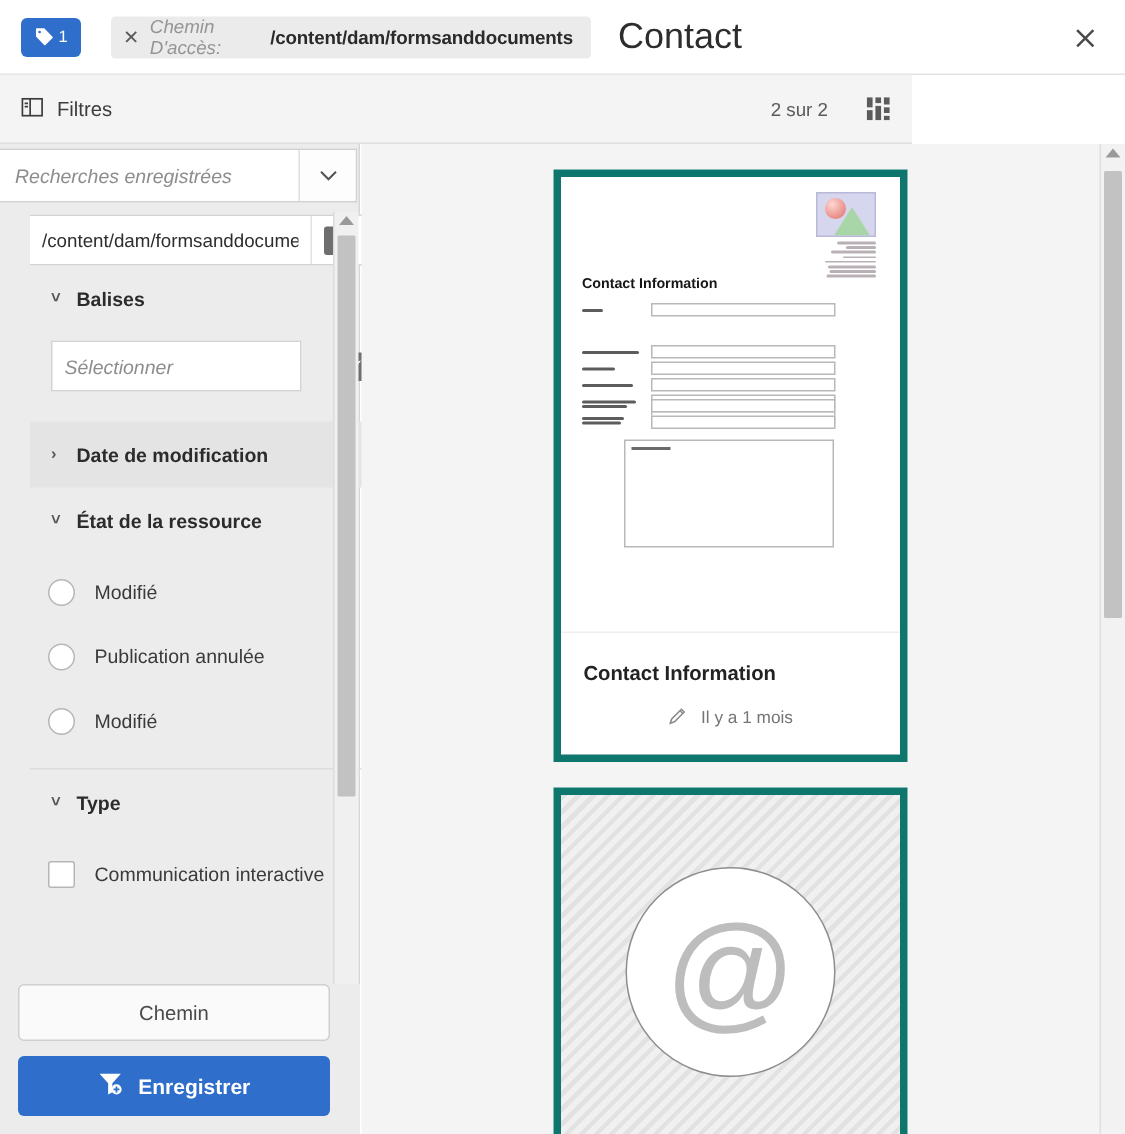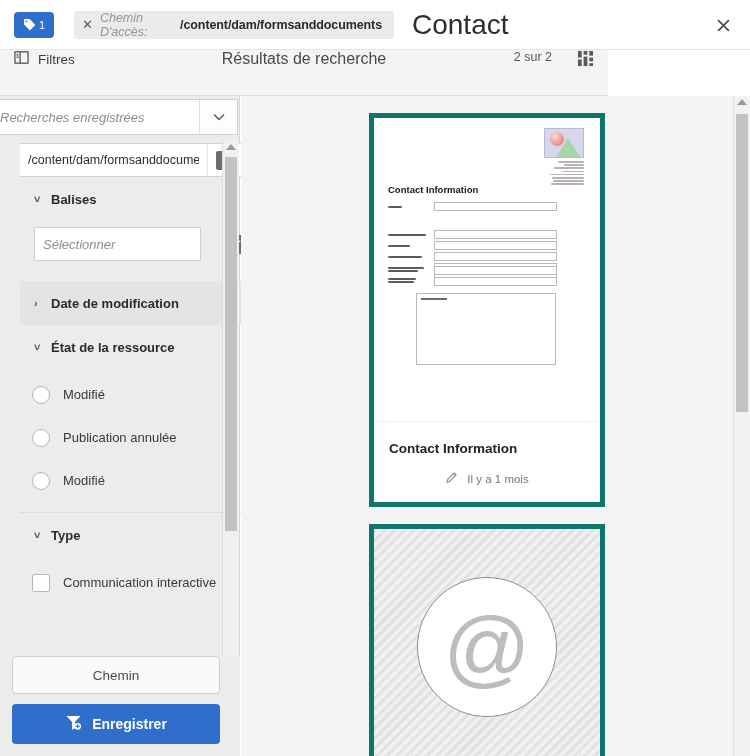--- a/index.html
+++ b/index.html
@@ -30,34 +30,34 @@
     display: flex; align-items: center; padding: 0 12px 0 8px;
     font-size: 12.5px; max-width: 320px;
   }
   .chip-x {
     color: #5a5a5a; font-size: 13px; margin-right: 7px;
     line-height: 1; cursor: pointer;
   }
   .chip-label { color: #959595; font-style: italic; margin-right: 4px; }
   .chip-value { color: #2a2a2a; font-weight: bold; letter-spacing: -0.1px; }
   .header-title {
-    margin-left: 18px; font-size: 28px; color: #2d2d2d; font-weight: 400;
+    margin-left: 18px; font-size: 24px; color: #2d2d2d; font-weight: 400;
   }
   .close-x {
     position: absolute; right: 16px; top: 14px;
     width: 22px; height: 22px; cursor: pointer;
     display: flex; align-items: center; justify-content: center;
     color: #4a4a4a;
   }
 
   
   .subbar {
     position: absolute; left: 0; top: 50px; width: 608px; height: 46px;
     background: #f4f4f4; border-bottom: 1px solid #e0e0e0;
-    display: flex; align-items: flex-start;
+    display: flex; align-items: center;
   }
   .filters-btn {
     display: flex; align-items: center; gap: 9px;
     margin-left: 14px; cursor: pointer;
     font-size: 13.5px; color: #3c3c3c;
   }
   .results-title {
     position: absolute; left: 50%; transform: translateX(-50%);
     font-size: 16px; color: #4a4a4a;
   }
@@ -74,21 +74,21 @@
     position: absolute; left: 0; top: 96px; width: 240px; height: 660px;
     background: #ececec; border-right: 1px solid #d6d6d6;
   }
   .saved-search-row {
     display: flex; height: 36px; margin: 3px 0 0 0;
     background: #fff; border: 1px solid #d0d0d0; border-left: none;
     width: 238px;
   }
   .saved-search-input {
     flex: 1; border: none; outline: none; background: transparent;
-    padding: 0 0; font-size: 13px; color: #c2410c;
+    padding: 0 10px; font-size: 13px; color: #c2410c;
     font-family: "Liberation Sans", sans-serif;
   }
   .saved-search-input::placeholder { color: #8d8d8d; font-style: italic; }
   .saved-search-caret {
     width: 38px; border-left: 1px solid #e0e0e0;
     display: flex; align-items: center; justify-content: center;
     cursor: pointer; background: #fdfdfd;
   }
   .filters-scroll {
     position: absolute; left: 0; top: 39px; width: 240px; bottom: 98px;
@@ -326,21 +326,20 @@
         <svg width="15" height="15" viewBox="0 0 16 16" fill="none" stroke="#3c3c3c" stroke-width="1.2">
           <rect x="1" y="2" width="14" height="12"></rect>
           <line x1="6.5" y1="2" x2="6.5" y2="14"></line>
           <line x1="2.6" y1="5.2" x2="5" y2="5.2"></line>
           <line x1="2.6" y1="7.6" x2="5" y2="7.6"></line>
         </svg>
       </span>
       <span>Filtres</span>
     </div>
 
-    <div class="results-title">Résultats de recherche</div>
     <div class="count-text">2 sur 2</div>
 
     <div class="grid-view-icon">
       <svg width="17" height="17" viewBox="0 0 18 18" fill="#5b5b5b">
         <rect x="1" y="1" width="4" height="7"></rect>
           <rect x="7" y="1" width="4" height="4"></rect>
           <rect x="13" y="1" width="4" height="5"></rect>
         <rect x="1" y="10" width="4" height="7"></rect>
           <rect x="7" y="7" width="4" height="10"></rect>
           <rect x="13" y="8" width="4" height="4"></rect>

